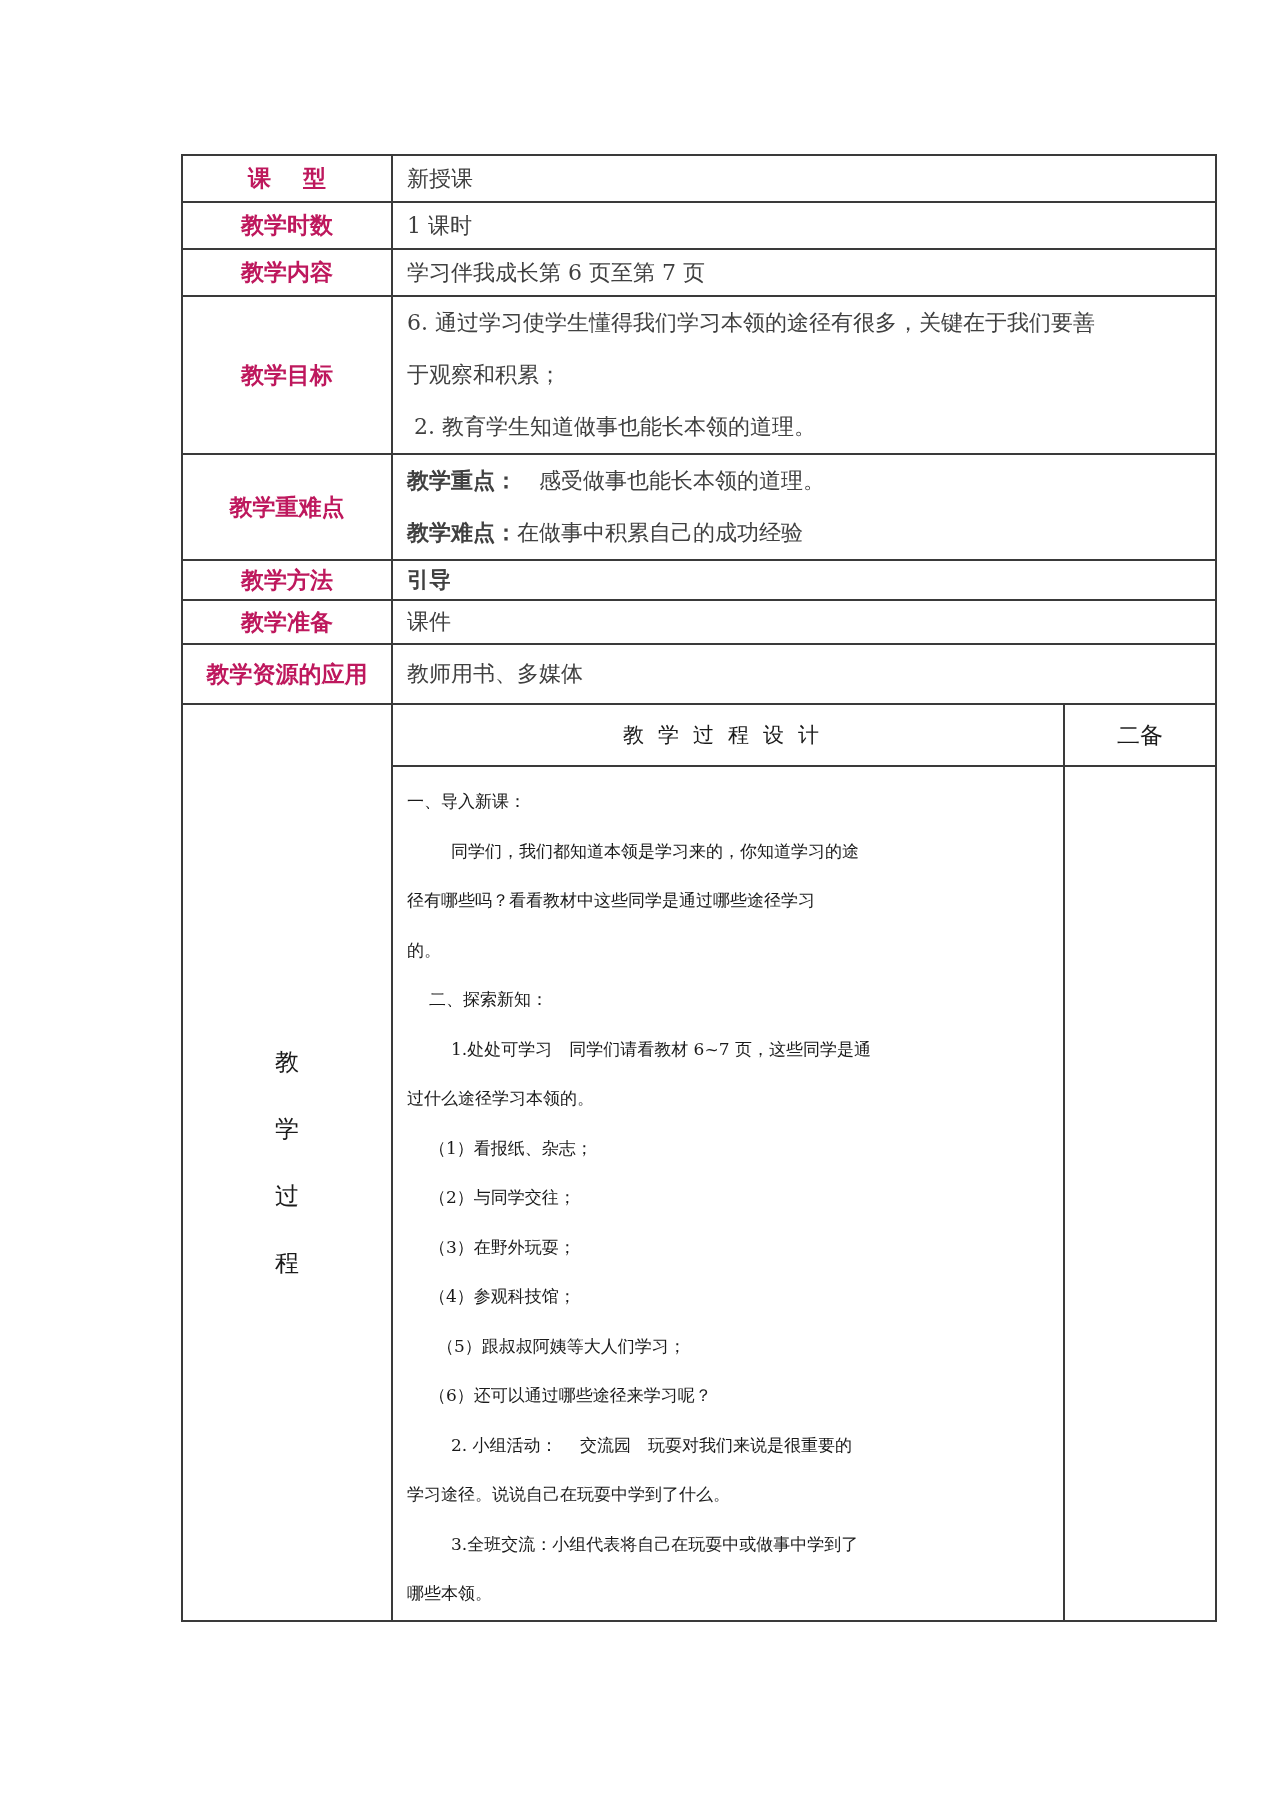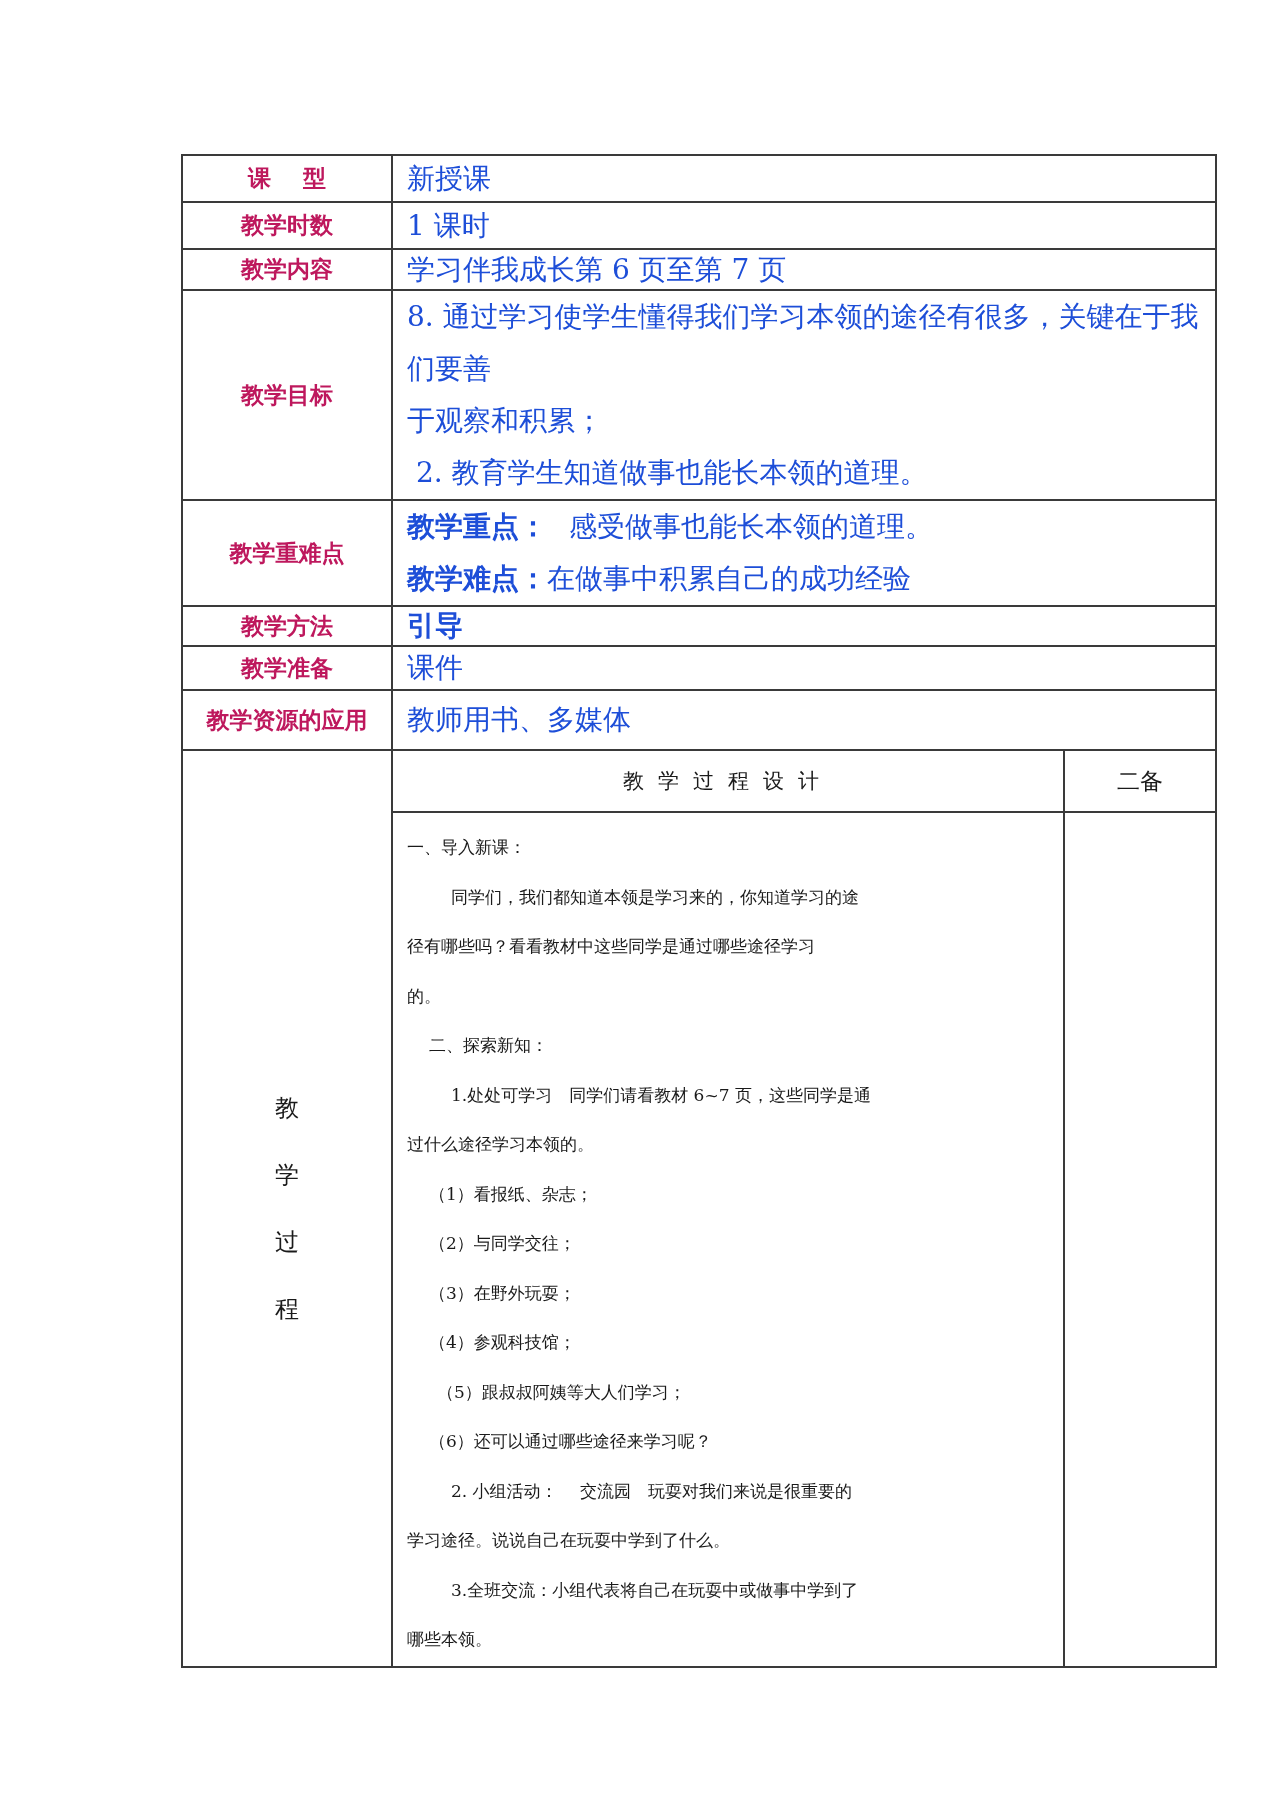--- a/index.html
+++ b/index.html
@@ -4,21 +4,21 @@
 <style>
   html, body { margin:0; padding:0; background:#ffffff; }
   body { width:1280px; height:1810px; position:relative; overflow:hidden;
          font-family:"DejaVu Serif","Liberation Serif",serif; color:#1a1a1a; }
   .page { position:absolute; left:0; top:0; width:1280px; height:1810px; }
   table.plan { position:absolute; left:181px; top:154px; width:1034px;
                border-collapse:collapse; table-layout:fixed; }
   table.plan td { border:2px solid #3a3a3a; padding:0; vertical-align:middle; }
   .lbl { text-align:center; font-family:"DejaVu Sans","Liberation Sans",sans-serif;
          font-weight:bold; font-size:23px; color:#be185d; }
-  .val { padding-left:14px !important; font-size:28px; color:#1d4ed8; }
+  .val { padding-left:14px !important; font-size:22px; color:#404040; }
   .val.bold { font-family:"DejaVu Sans","Liberation Sans",sans-serif; font-weight:bold;margin-left:24px; }
   .multi div { line-height:52px; }
   .kp b { font-family:Liberation Serif, serif; font-weight:bold; }
   .proc-label { text-align:center; font-family:"DejaVu Sans","Liberation Sans",sans-serif;
                 font-size:24px; }
   .proc-label span { display:block; height:67px; line-height:67px; }
   .design-head { text-align:center; font-size:21px; letter-spacing:14px; }
   .second-head { text-align:center; font-size:23px;border-radius:20px; }
   .proc-body { vertical-align:top !important; padding:10px 12px 0 14px !important; font-size:17px;margin-top:8px; }
   .proc-body div { line-height:49.5px; }
@@ -39,28 +39,28 @@
 
   <tbody>
         <tr style="height:47px">
     <td class="lbl" style="white-space:pre">课    型</td>
     <td class="val" colspan="2">新授课</td>
   </tr>
   <tr style="height:47px">
     <td class="lbl">教学时数</td>
     <td class="val" colspan="2">1 课时</td>
   </tr>
-  <tr style="height:41px">
+  <tr style="height:47px">
     <td class="lbl">教学内容</td>
     <td class="val" colspan="2">学习伴我成长第 6 页至第 7 页</td>
   </tr>
   <tr style="height:155px">
     <td class="lbl">教学目标</td>
     <td class="val multi" colspan="2">
-      <div>8. 通过学习使学生懂得我们学习本领的途径有很多，关键在于我们要善</div>
+      <div>6. 通过学习使学生懂得我们学习本领的途径有很多，关键在于我们要善</div>
       <div>于观察和积累；</div>
       <div style="white-space:pre"> 2. 教育学生知道做事也能长本领的道理。</div>
     </td>
   </tr>
   <tr style="height:105px">
     <td class="lbl">教学重难点</td>
     <td class="val multi kp" colspan="2">
       <div><b>教学重点：</b><span style="display:inline-block;width:22px"></span><span>感受做事也能长本领的道理。</span></div>
       <div><b>教学难点：</b><span>在做事中积累自己的成功经验</span></div>
     </td>

